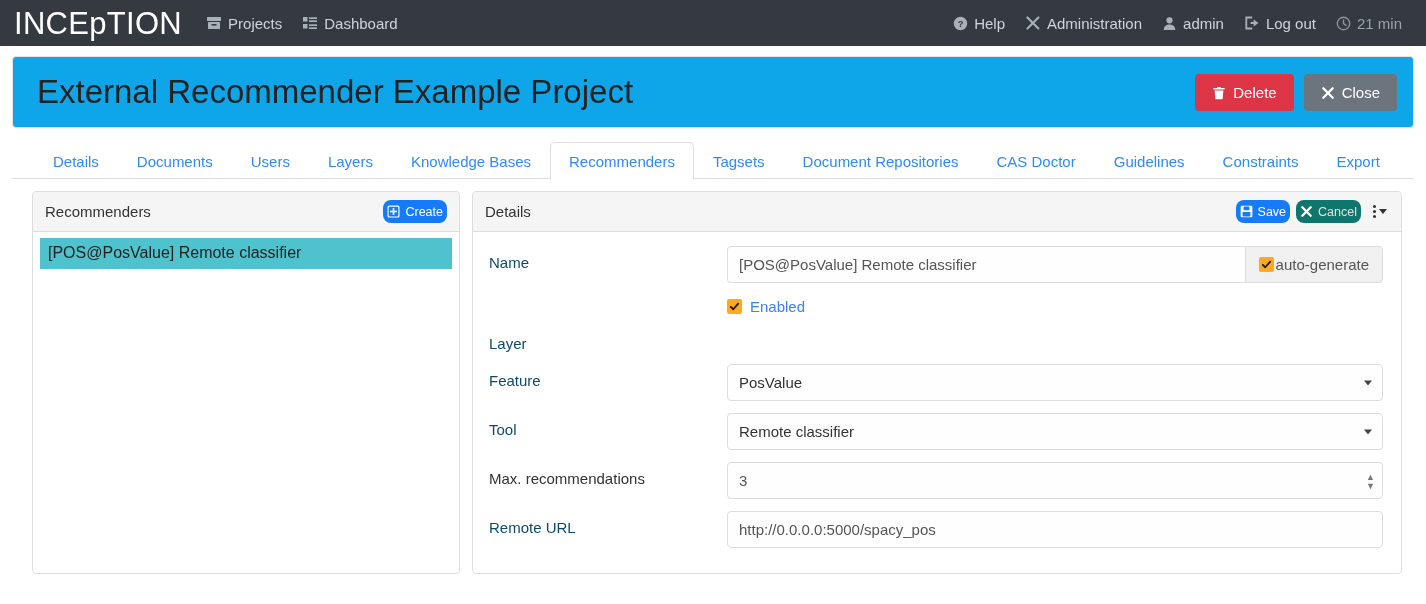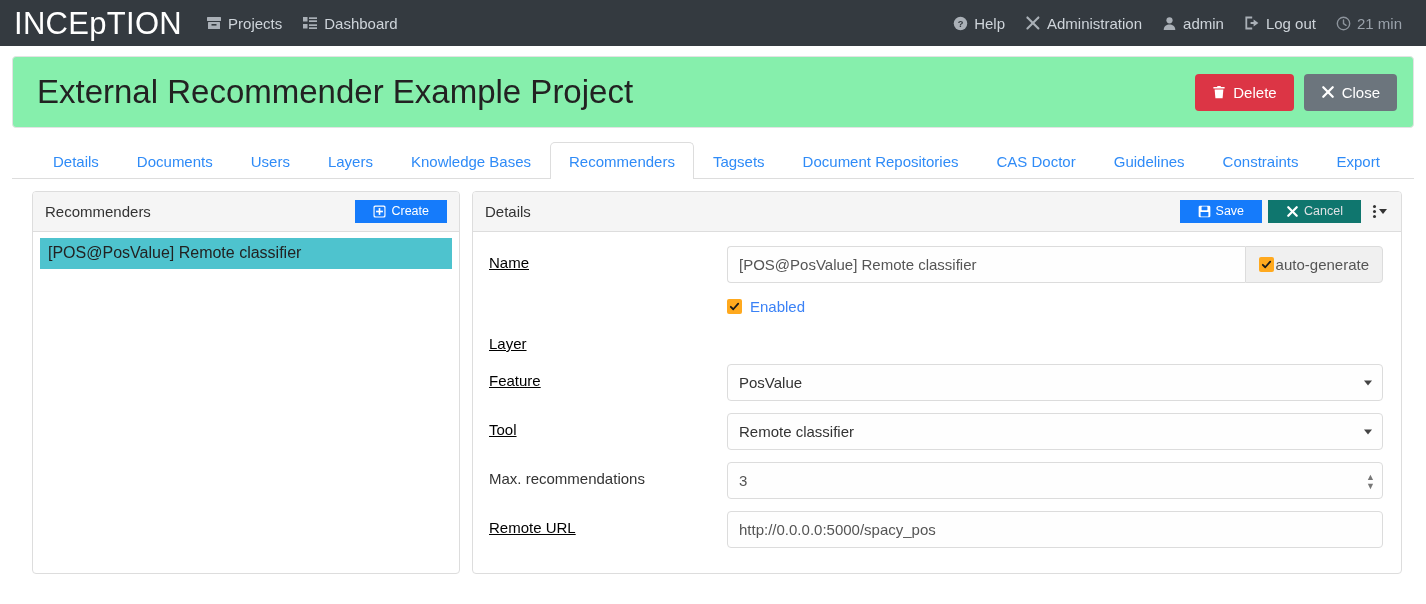--- a/index.html
+++ b/index.html
@@ -45,21 +45,21 @@
   .nav-link .ic { display: inline-flex; align-items: center; }
   .nav-link svg { display: block; }
 
   
   .page {
     padding: 10px 12px 0 12px;
   }
 
   
   .title-panel {
-    background: #86efac;
+    background: #0ea5e9;
     border: 1px solid #e3e3e3;
     border-radius: 4px;
     display: flex;
     align-items: center;
     padding: 10px 14px;
     min-height: 72px;
   }
   .page-title {
     font-size: 33px;
     color: #222;
@@ -70,21 +70,21 @@
     white-space: nowrap;
   }
   .title-actions { margin-left: auto; display: flex; gap: 10px; padding-right: 2px; }
 
   .btn {
     border: none;
     border-radius: 4px;
     font-size: 15px;
     font-family: inherit;
     display: inline-flex;
-    align-items: flex-start;
+    align-items: flex-end;
     gap: 7px;
     cursor: pointer;
     line-height: 1;
     white-space: nowrap;
   }
   .btn-danger { background: #dc3545; color: #fff; padding: 11px 17px; }
   .btn-secondary { background: #6c757d; color: #fff; padding: 11px 17px; }
   .btn svg { display:block; }
 
   
@@ -133,22 +133,22 @@
     padding: 8px 12px;
     display: flex;
     align-items: center;
     min-height: 37px;
   }
   .panel-title { font-size: 15px; color: #333; }
   .panel-heading-actions { margin-left: auto; display: flex; align-items: center; gap: 6px; }
 
   .btn-sm {
     font-size: 12.5px;
-    padding: 5px 18px;
-    border-radius: 0;
+    padding: 5px 4px;
+    border-radius: 8px;
     gap: 5px;
   }
   .btn-primary { background: #157bfb; color: #fff; }
   .btn-grey { background: #0f766e; color: #dfe2e5; }
 
   .left-panel { width: 428px; flex: 0 0 428px; height: 383px; }
   .right-panel { flex: 1 1 auto; height: 383px; }
 
   .list-item {
     padding: 6px 8px 7px 8px;
@@ -166,21 +166,21 @@
     align-items: flex-start;
     margin-bottom: 12px;
   }
   .form-label {
     width: 238px;
     flex: 0 0 238px;
     font-size: 15px;
     padding-top: 8px;
     color: #333;
   }
-  .form-label.required { color: #000000; text-decoration: underline; }
+  .form-label.required { color: #0c4a6e; }
   .form-control-wrap { flex: 1 1 auto; position: relative; display: flex; }
 
   .form-control {
     width: 100%;
     border: 1px solid #dcdcdc;
     border-radius: 4px;
     background: #fefefe;
     padding: 8px 11px;
     font-size: 15px;
     font-family: inherit;

